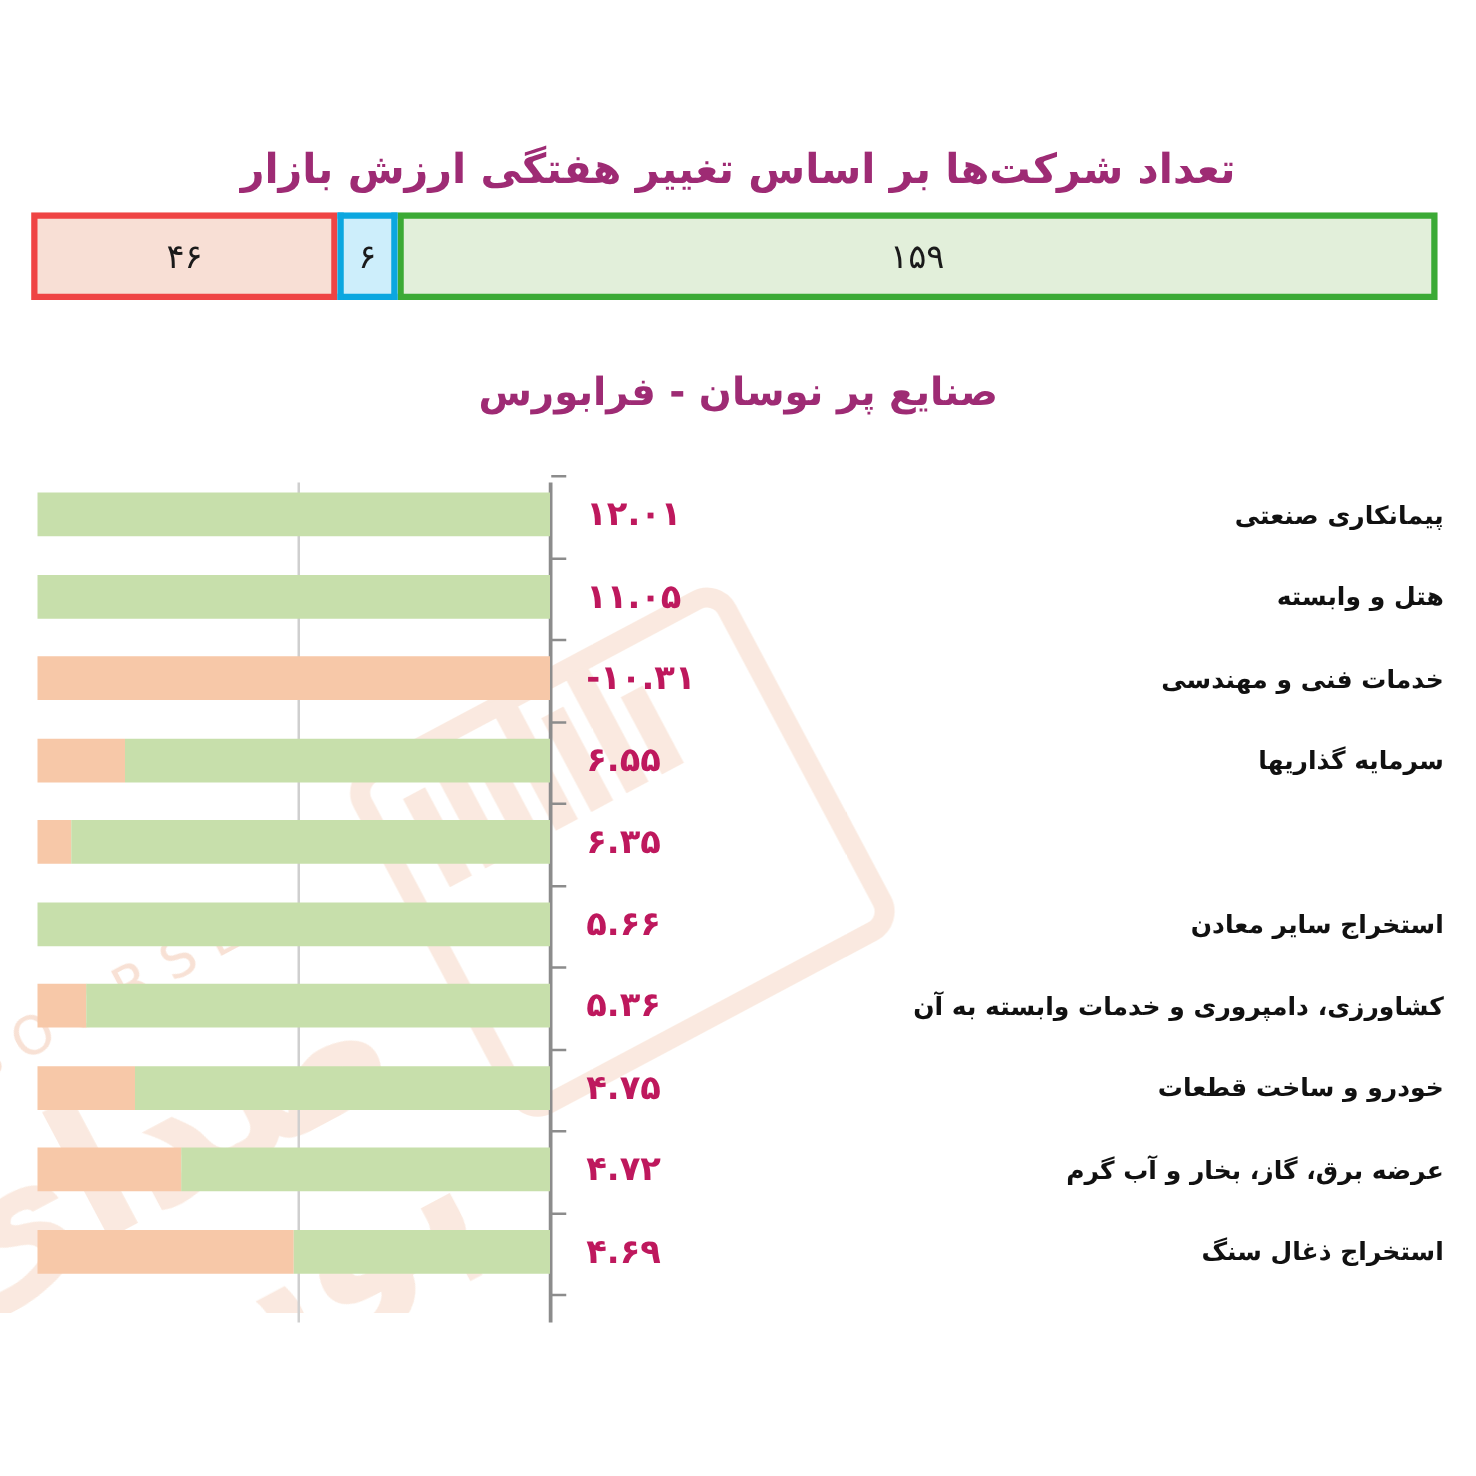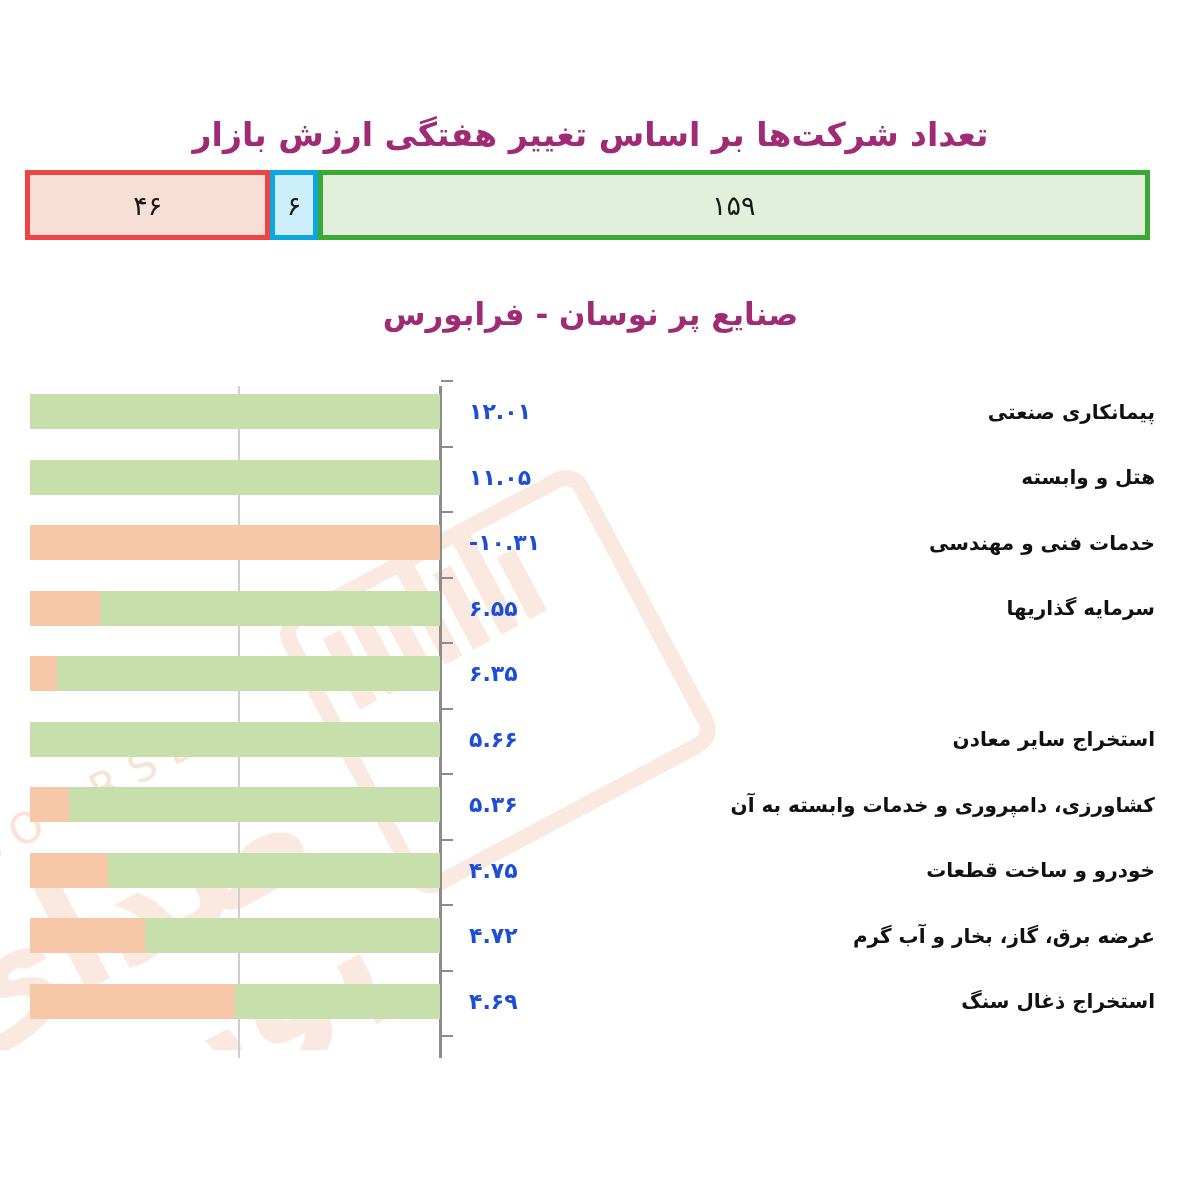--- a/index.html
+++ b/index.html
@@ -166,23 +166,23 @@
     font-size: 20px;
     font-weight: bold;
     color: #111111;
     white-space: nowrap;
     text-align: right;
     padding-right: 10px;
     flex: 0 0 auto;
     min-width: 0;
   }
   .ind-value {
-    font-size: 22px;
+    font-size: 27px;
     font-weight: bold;
-    color: #1d4ed8;
+    color: #be185d;
     white-space: nowrap;
     text-align: right;
     margin-right: auto;
     padding-left: 14px;
     flex: 0 0 auto;
   }
 </style>
 </head>
 <body>
 

